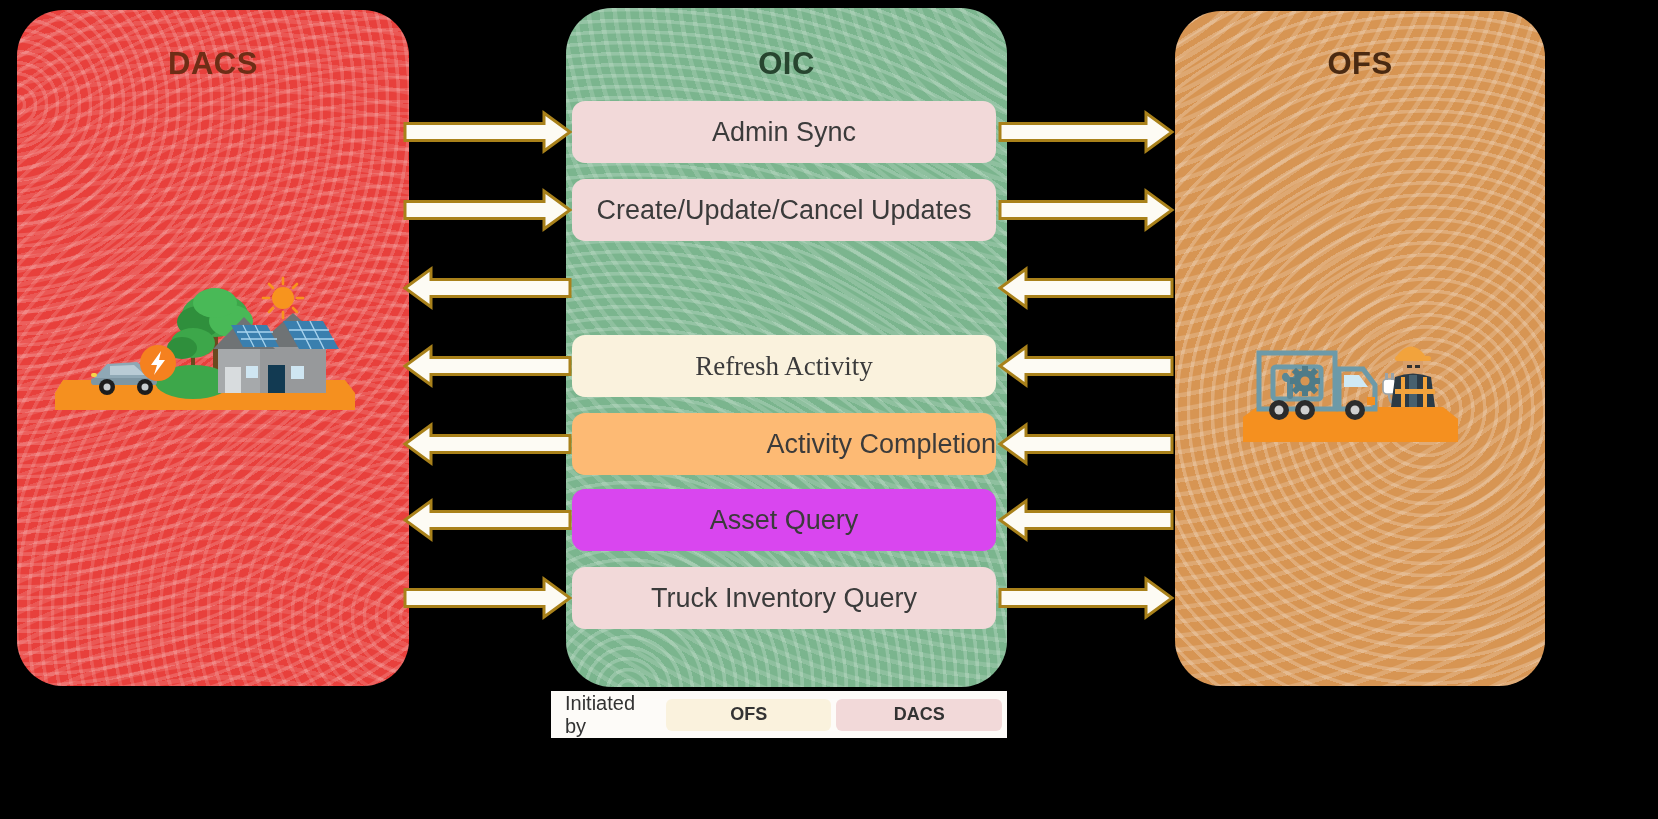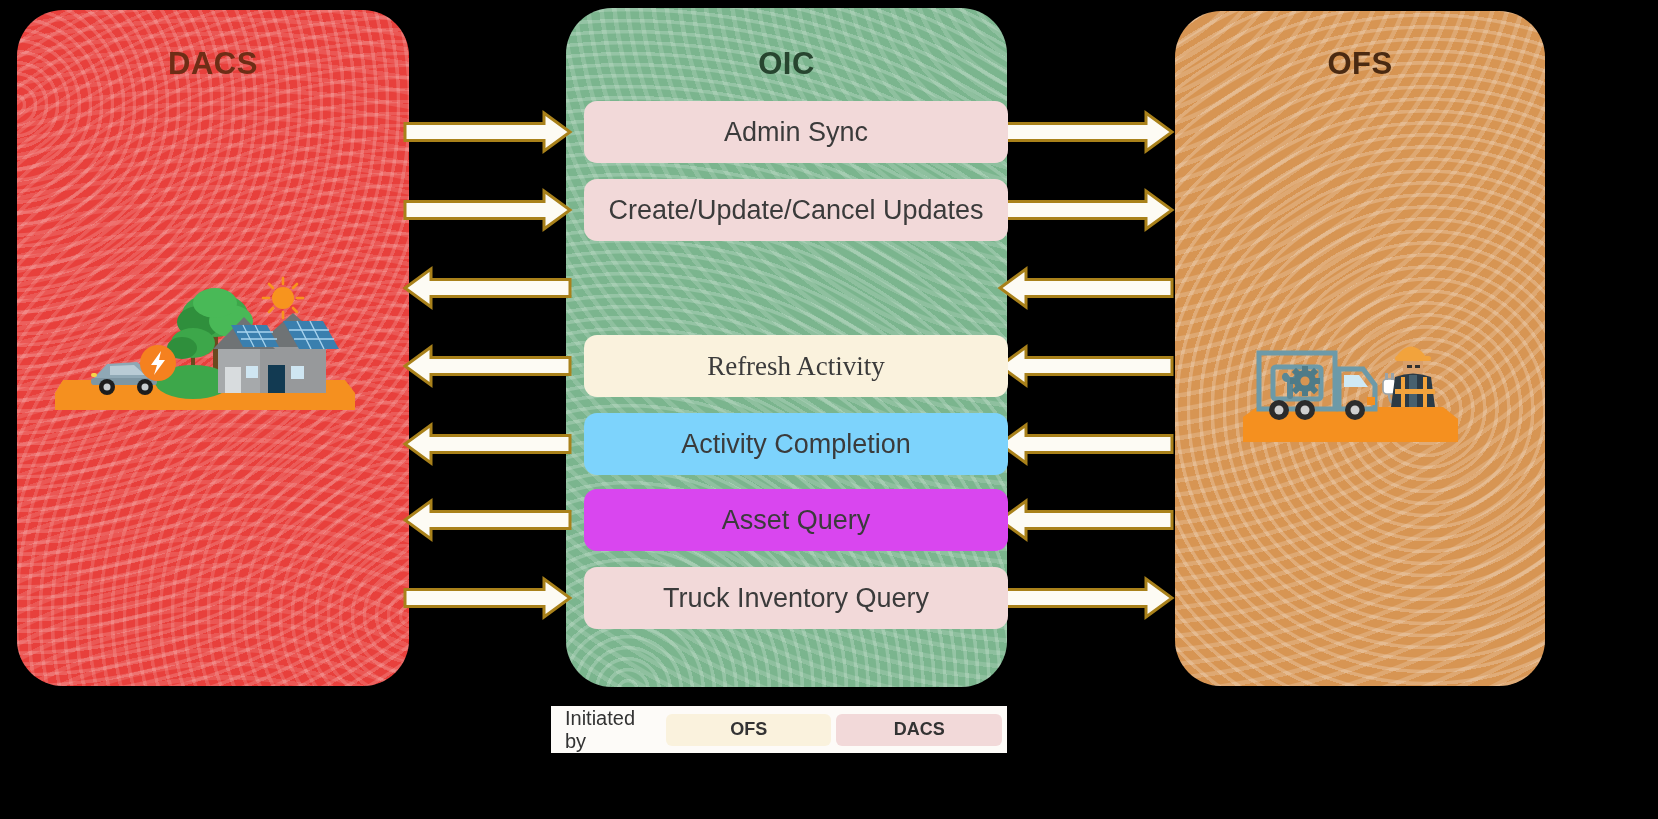--- a/index.html
+++ b/index.html
@@ -86,21 +86,21 @@
   #oic-rows {
     position: absolute;
     left: 572px;
     top: 0;
     width: 424px;
     height: 819px;
     z-index: 5;
   }
   .oic-row {
     position: absolute;
-    left: 12px;
+    left: 0;
     width: 424px;
     height: 62px;
     border-radius: 13px;
     display: flex;
     align-items: center;
     justify-content: center;
     font-size: 27px;
     color: #3b3b3b;
     white-space: nowrap;
   }
@@ -109,21 +109,21 @@
   .arrow-svg {
     position: absolute;
     z-index: 4;
     overflow: visible;
   }
 
   
   #legend {
     position: absolute;
     left: 551px;
-    top: 706px;
+    top: 691px;
     width: 456px;
     height: 47px;
     background: #fdfbf8;
     display: flex;
     align-items: center;
     padding: 0 0 0 14px;
     box-sizing: border-box;
     z-index: 10;
   }
   #legend-label {
@@ -338,21 +338,21 @@
   <div id="oic-rows">
       <div class="oic-row" style="top: 101px; background: rgb(242, 217, 217);">
         <span>Admin Sync</span>
       </div>
       <div class="oic-row" style="top: 179px; background: rgb(242, 217, 217);">
         <span>Create/Update/Cancel  Updates</span>
       </div>
       <div class="oic-row" style="top: 335px; background: rgb(250, 242, 221); font-family: Liberation Serif, serif;">
         <span>Refresh Activity</span>
       </div>
-      <div class="oic-row" style="top: 413px; background: #7dd3fc;">
+      <div class="oic-row" style="top: 413px; background: #fdba74; justify-content: flex-end;">
         <span>Activity Completion</span>
       </div>
       <div class="oic-row" style="top: 489px; background: #d946ef;">
         <span>Asset Query</span>
       </div>
       <div class="oic-row" style="top: 567px; background: rgb(242, 217, 217);">
         <span>Truck Inventory Query</span>
       </div>
     </div>
 

